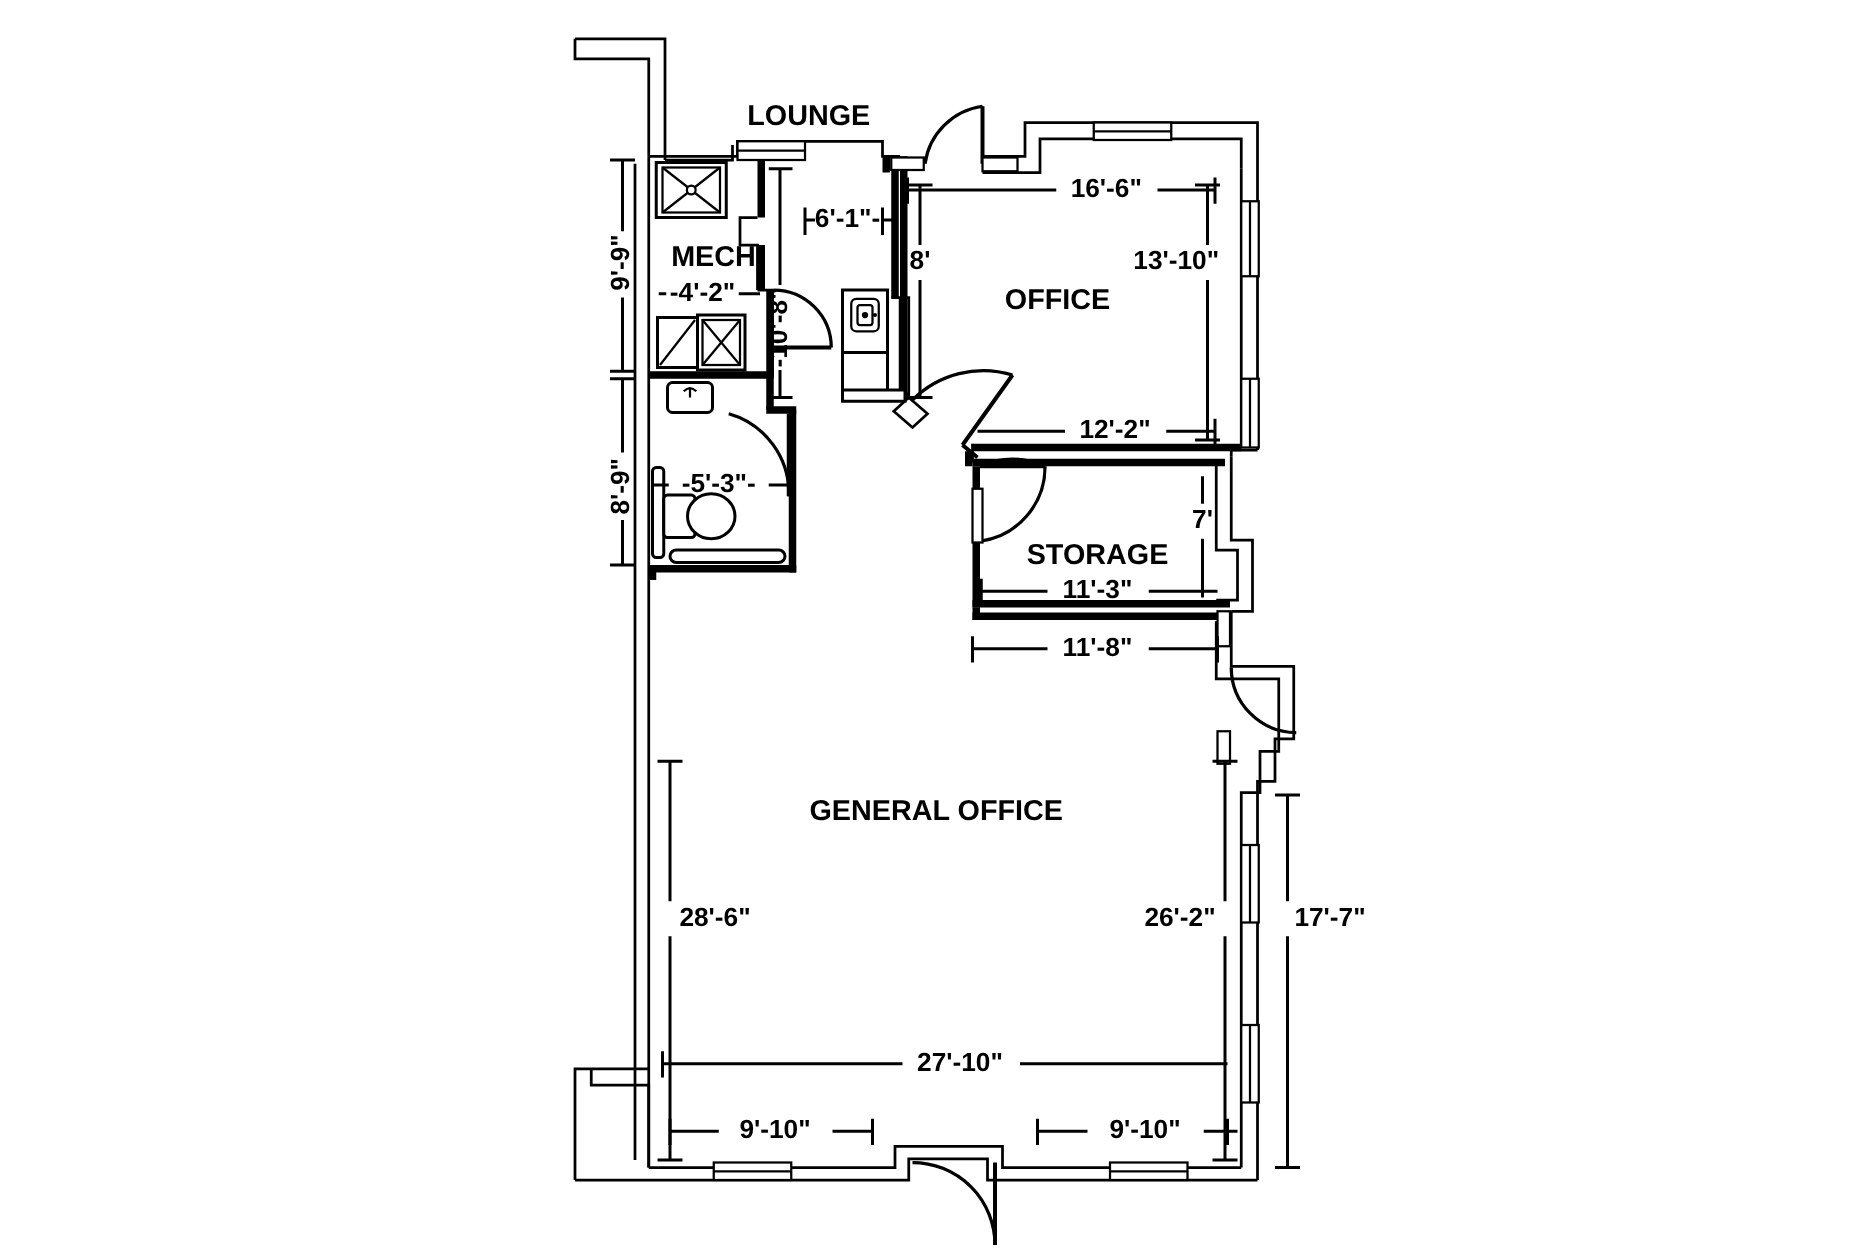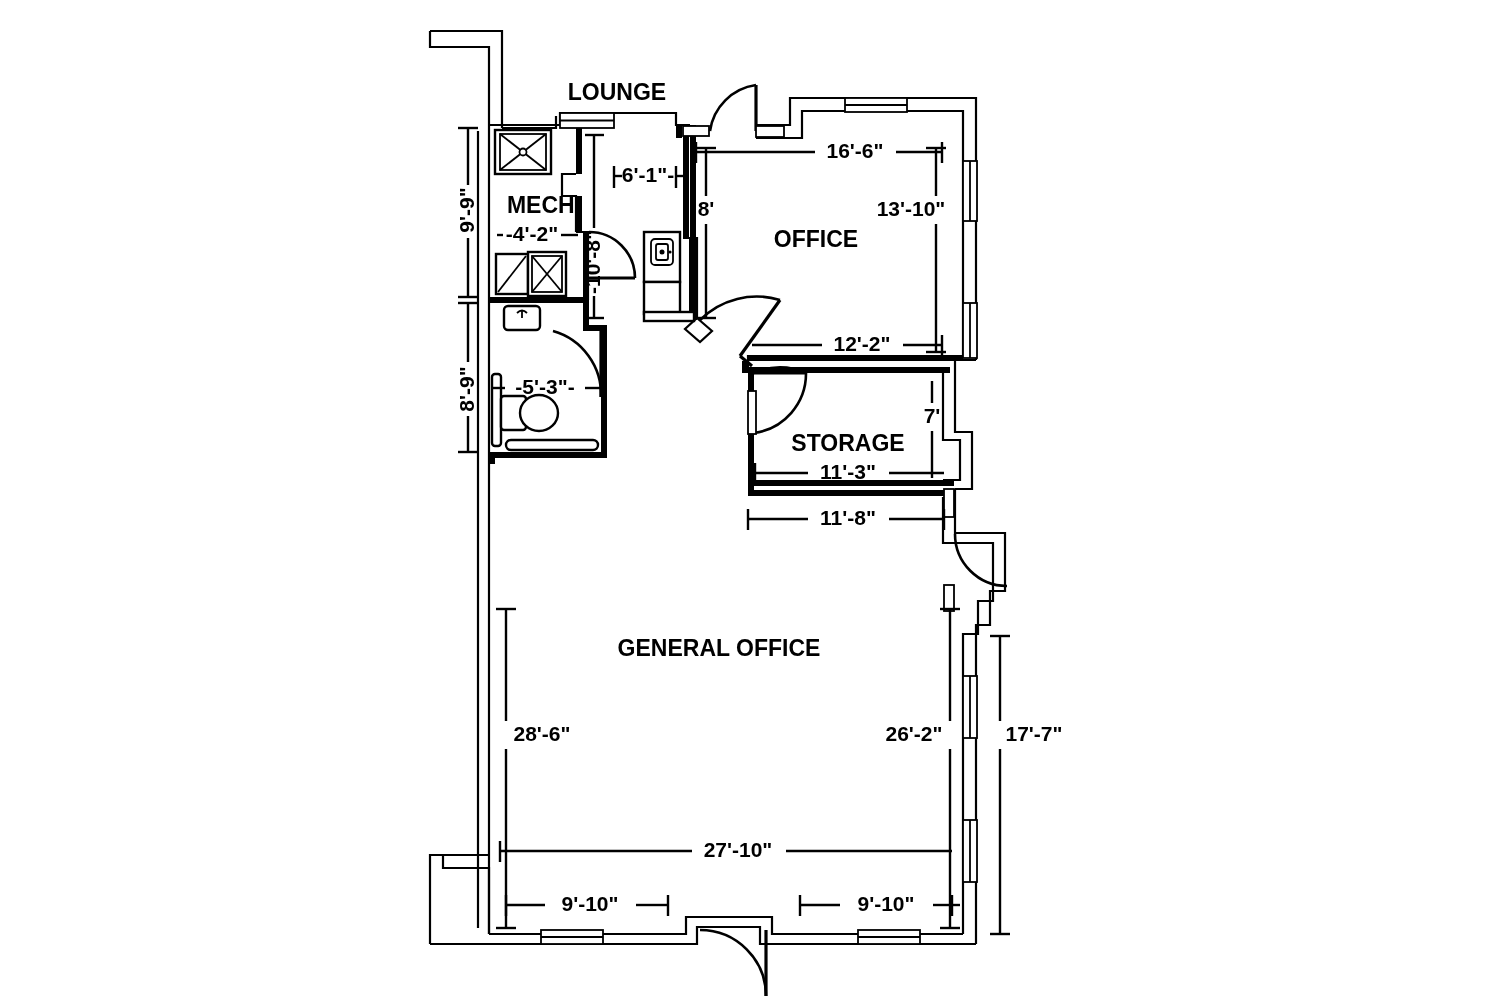--- a/index.html
+++ b/index.html
@@ -11,20 +11,21 @@
     width: 1500px;
     height: 1000px;
     font-family: "Liberation Sans", sans-serif;
     overflow: hidden;
   }
   #plan-root {
     position: relative;
     width: 1280px;
     height: 1000px;
     background: #ffffff;
+    padding-left: 30px;
   }
   svg#floorplan {
     display: block;
     width: 1500px;
     height: 1000px;
   }
   .wall {
     fill: #000000;
   }
   .thin {

